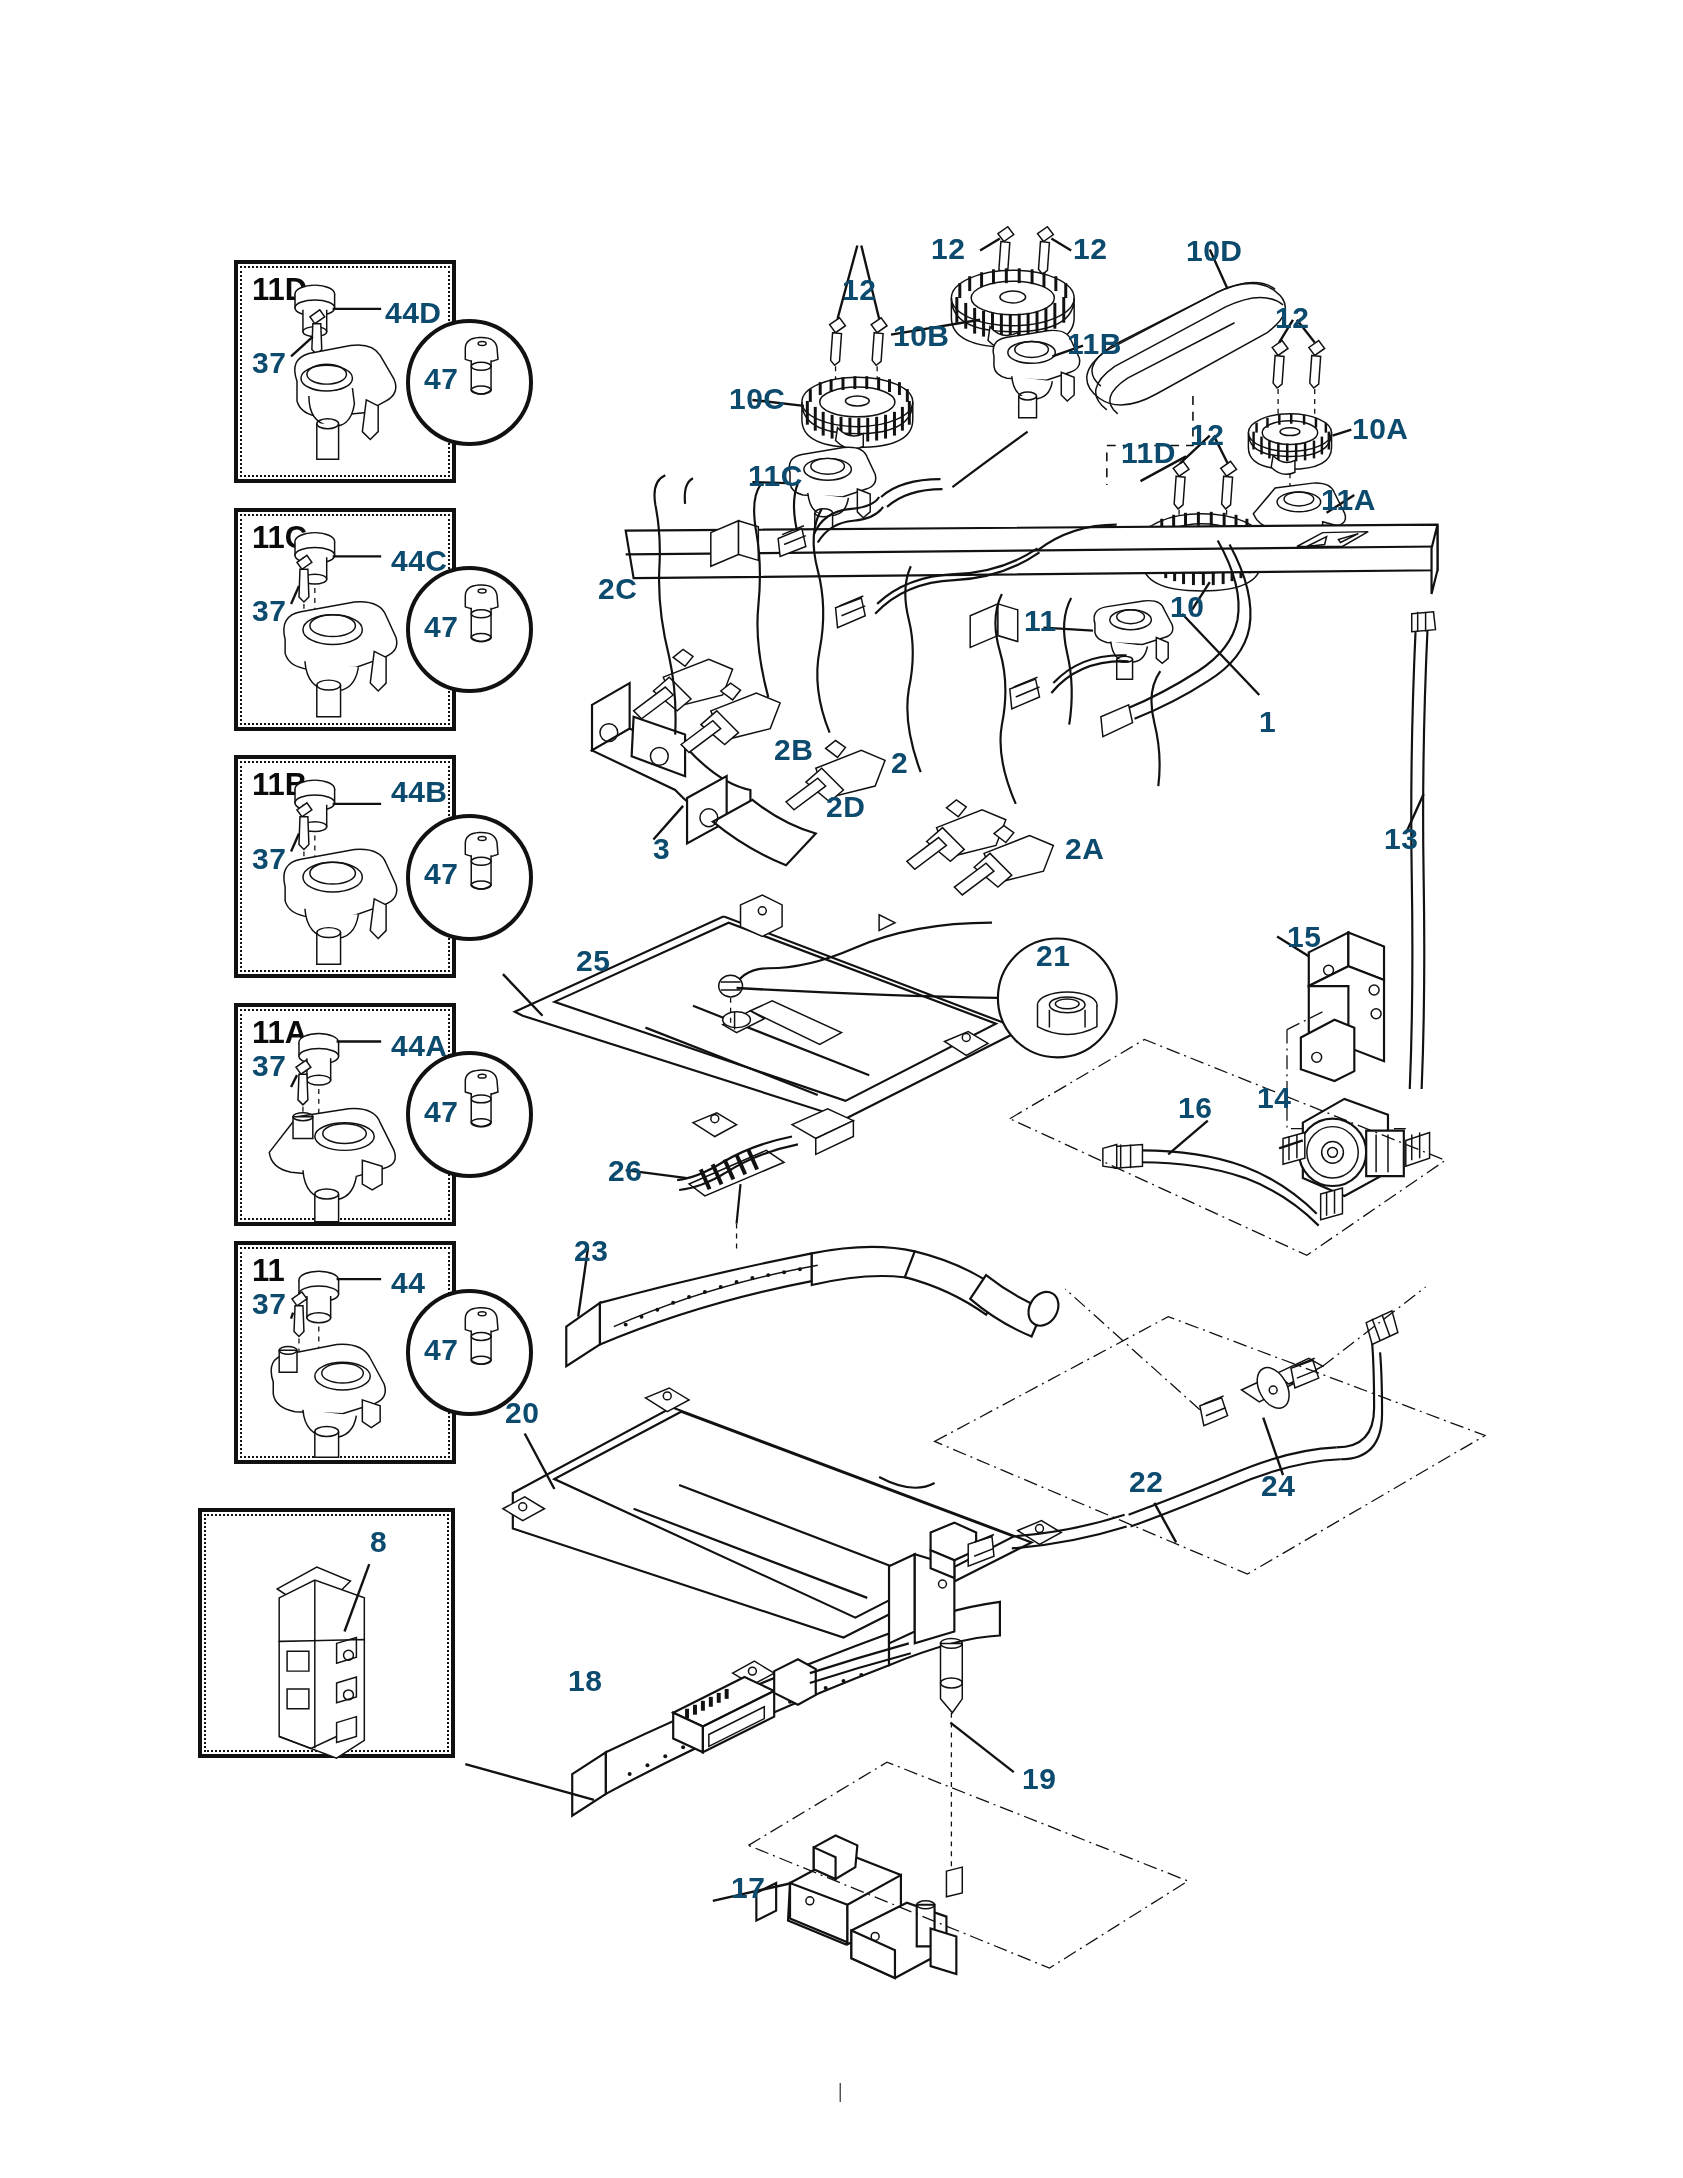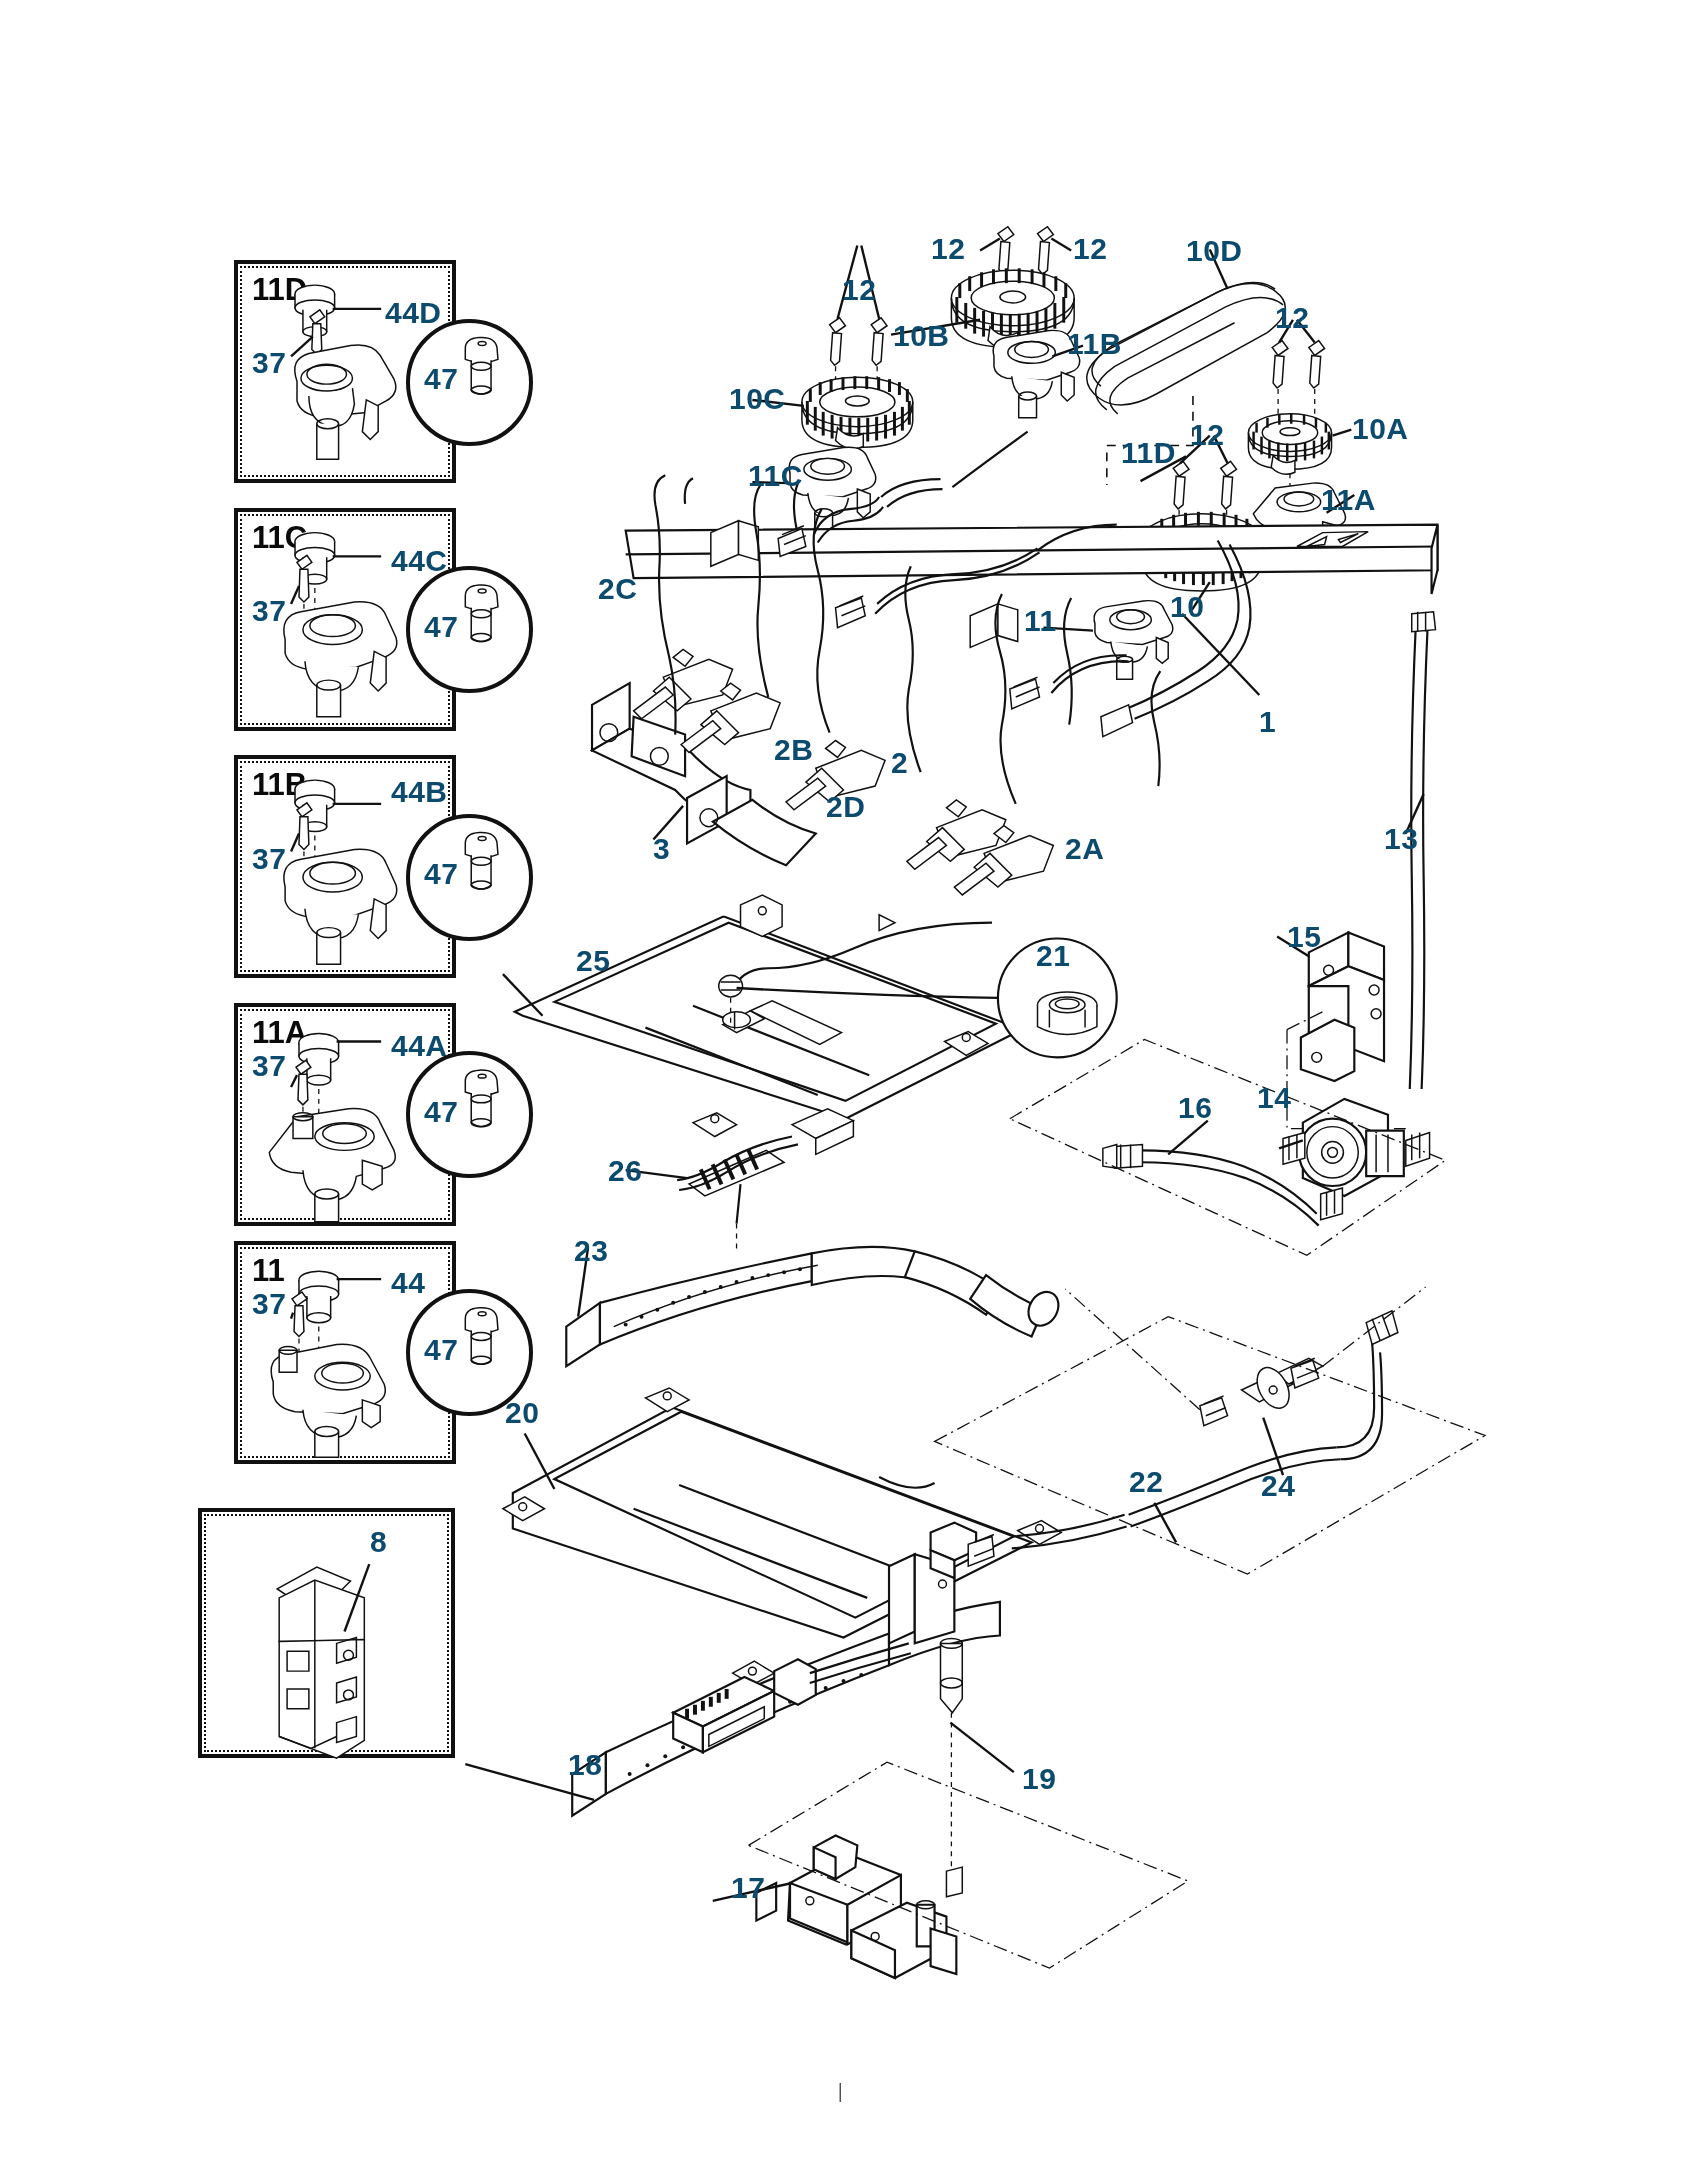--- a/index.html
+++ b/index.html
@@ -887,20 +887,20 @@
   <span class="lbl" style="left:1036px;top:941px;">21</span>
   <span class="lbl" style="left:1287px;top:922px;">15</span>
   <span class="lbl" style="left:608px;top:1156px;">26</span>
   <span class="lbl" style="left:1178px;top:1093px;">16</span>
   <span class="lbl" style="left:1257px;top:1083px;">14</span>
 
   <span class="lbl" style="left:574px;top:1236px;">23</span>
   <span class="lbl" style="left:505px;top:1398px;">20</span>
   <span class="lbl" style="left:1129px;top:1467px;">22</span>
   <span class="lbl" style="left:1261px;top:1471px;">24</span>
-  <span class="lbl" style="left:568px;top:1750px;text-align:center;">18</span>
+  <span class="lbl" style="left:568px;top:1666px;text-align:center;">18</span>
   <span class="lbl" style="left:1022px;top:1764px;">19</span>
   <span class="lbl" style="left:731px;top:1873px;text-align:right;">17</span>
 
   <span class="tick" style="left:838px;top:2077px;">|</span>
 
 </div>
 
 
 </body></html>

